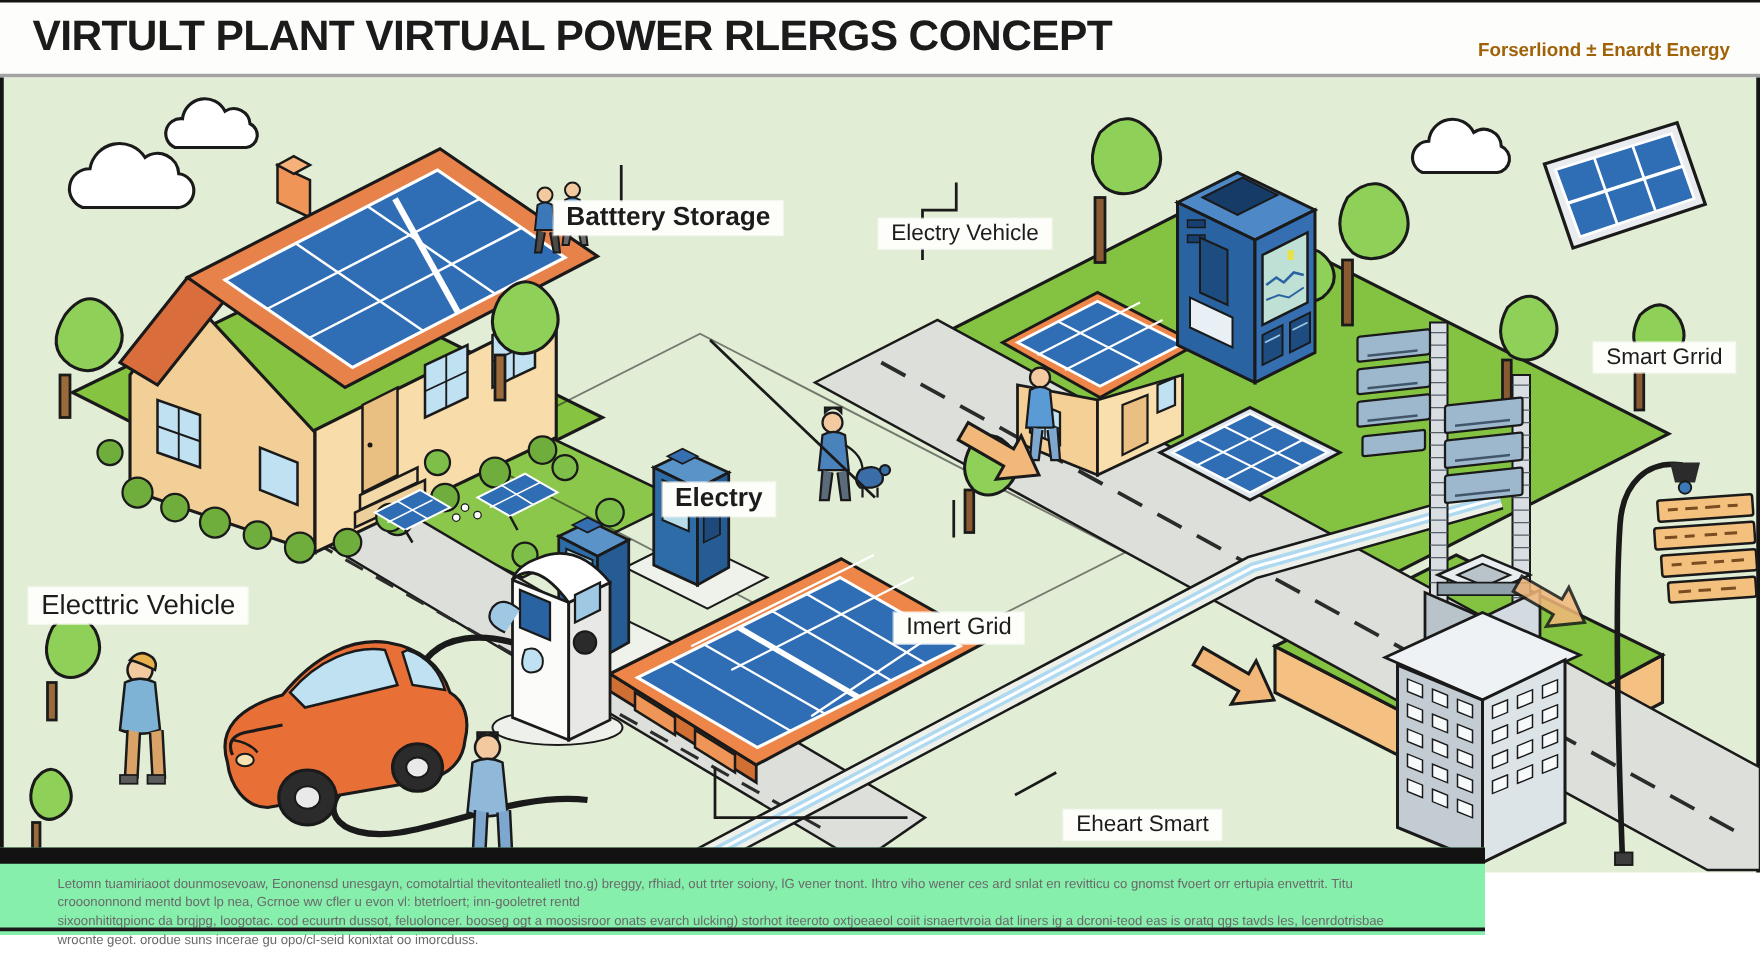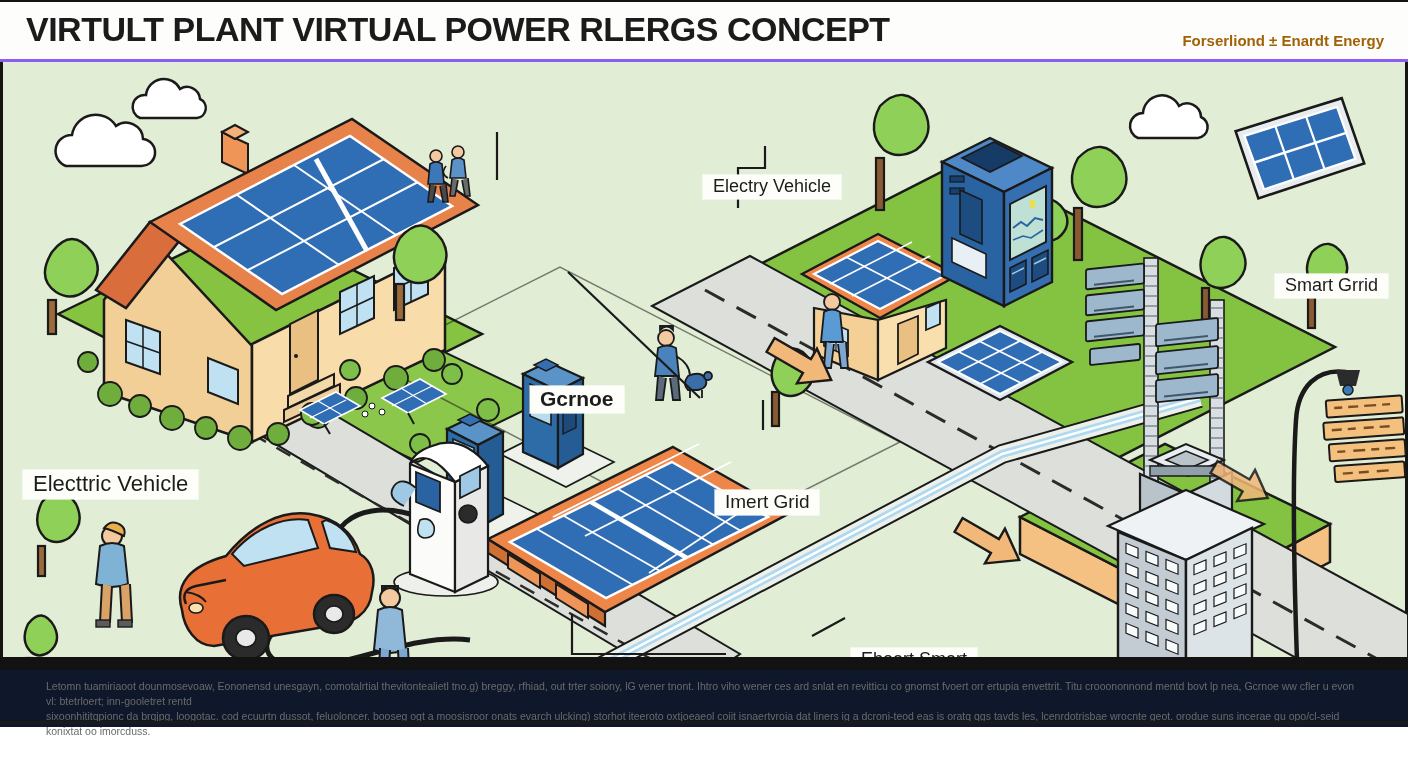--- a/index.html
+++ b/index.html
@@ -1,34 +1,34 @@
 <!DOCTYPE html>
 <html><head>
 <meta charset="utf-8">
 <style>
   html,body{margin:0;padding:0;background:#fff;}
   .page{position:relative;width:1408px;height:768px;overflow:hidden;background:#fff;
         font-family:"Liberation Sans",sans-serif;}
   
   .header{position:absolute;left:0;top:0;width:1408px;height:62px;background:#fdfdfb;
-          border-bottom:3px solid #8b5cf6;border-top:2px solid #141414;box-sizing:border-box;text-align:center;}
+          border-bottom:3px solid #a3a3a3;border-top:2px solid #141414;box-sizing:border-box;text-align:center;}
   .title{position:absolute;left:26px;top:8px;font-size:34px;font-weight:700;color:#1b1b1b;
          letter-spacing:-0.5px;white-space:nowrap;}
   .brand{position:absolute;right:24px;top:30px;font-size:15px;font-weight:700;color:#a16207;}
   
   .stage{position:absolute;left:0;top:62px;width:1408px;height:636px;background:#e2edd5;
          border-left:3px solid #141414;border-right:3px solid #141414;box-sizing:border-box;}
   .stage svg{position:absolute;left:-3px;top:0;}
   
   .lbl{position:absolute;background:#fdfdfa;color:#1c1c1c;padding:1px 10px 2px 10px;
        white-space:nowrap;box-shadow:0 0 0 1px rgba(255,255,255,.6);}
   .lbl.b{font-weight:700;}
   .lbl.m{font-weight:500;}
   
-  .footer{position:absolute;left:0;top:657px;width:1408px;height:70px;background:#0f172a;}
+  .footer{position:absolute;left:0;top:678px;width:1188px;height:70px;background:#86efac;}
   .footer .bar{height:13px;background:#121212;}
   .footer .txt{padding:9px 46px 0 46px;font-size:10.5px;line-height:15px;color:#6a6a6a;}
   .footer .rule{position:absolute;left:0;bottom:3px;width:100%;height:3px;background:#1a1a1a;}
 </style>
 </head>
 <body>
 
 <div class="page">
 
   <div class="header">
@@ -469,22 +469,23 @@
     <g fill="none" stroke="#1a1a1a" stroke-width="2.2">
       <path d="M497,70 V118"></path>
       <path d="M765,84 V106 H738 V146"></path>
       <path d="M568,210 L700,336"></path>
       <path d="M763,338 V368"></path>
       <path d="M845,556 L812,574"></path>
       <path d="M572,552 V592 H726"></path>
     </g>
   </svg>
 
+  <div class="lbl b" style="left:440px;top:99px;font-size:21px;">Batttery Storage</div>
   <div class="lbl m" style="left:700px;top:113px;font-size:18px;">Electry Vehicle</div>
-  <div class="lbl b" style="left:527px;top:324px;font-size:21px;">Gcrnoe</div>
+  <div class="lbl b" style="left:527px;top:324px;font-size:21px;">Electry</div>
   <div class="lbl m" style="left:20px;top:408px;font-size:22px;">Electtric Vehicle</div>
   <div class="lbl m" style="left:712px;top:428px;font-size:19px;">Imert Grid</div>
   <div class="lbl m" style="left:1272px;top:212px;font-size:18px;text-align:center;">Smart Grrid</div>
   <div class="lbl m" style="left:848px;top:586px;font-size:18px;">Eheart Smart</div>
   <div class="lbl b" style="left:730px;top:617px;font-size:21px;">Energy grid</div>
   </div>
 
   <div class="footer">
     <div class="bar"></div>
     <div class="txt">

